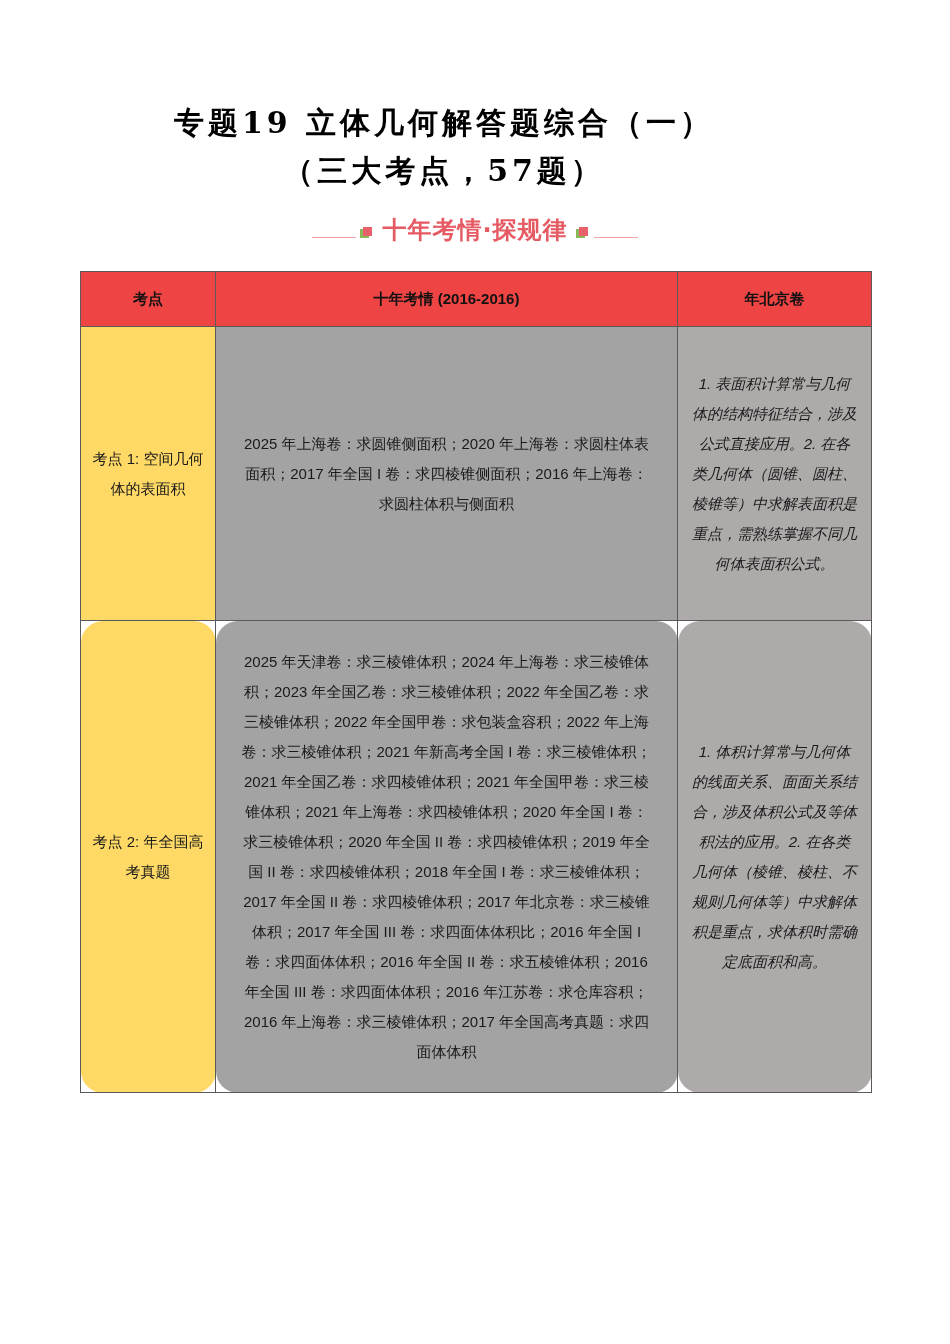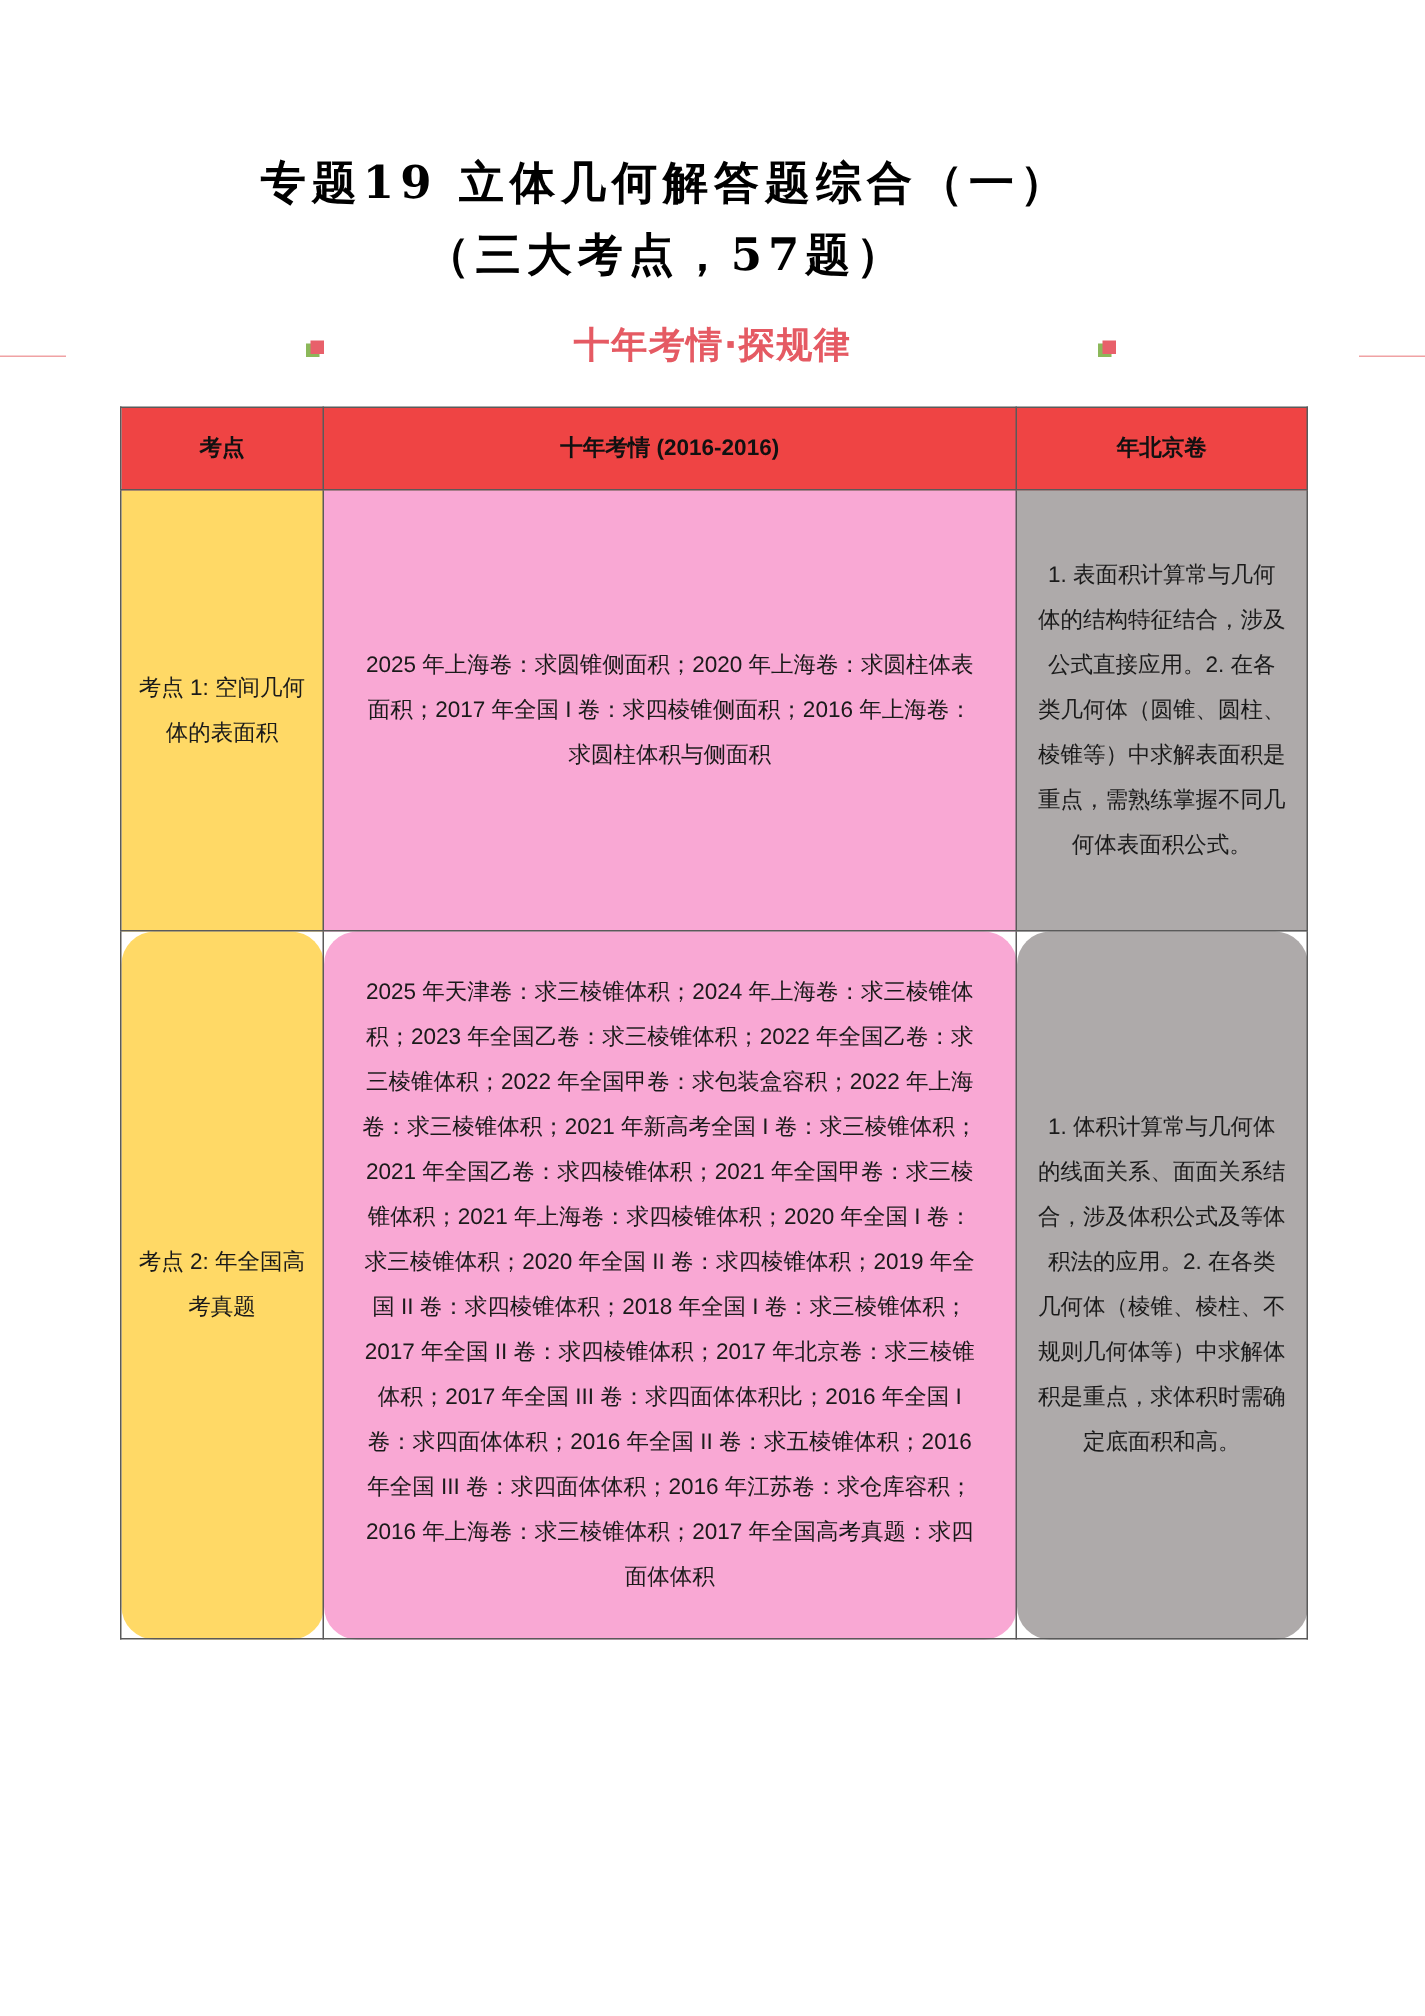--- a/index.html
+++ b/index.html
@@ -29,21 +29,21 @@
     .title-2 { top: 150px; font-size: 30px; line-height: 42px; }
 
     .banner {
       position: absolute;
       top: 212px;
       left: 0;
       width: 950px;
       height: 36px;
       display: flex;
       align-items: center;
-      justify-content: space-between;
+      justify-content: center;
     }
     .banner .rule {
       width: 44px;
       height: 1px;
       background: #f0a2a4;
       margin-top: 14px;
     }
     .banner .sq-wrap {
       position: relative;
       width: 14px;
@@ -101,26 +101,27 @@
       color: #111;
     }
     col.c1 { width: 135px; }
     col.c2 { width: 462px; }
     col.c3 { width: 194px; }
     td.topic {
       background: #ffd966;
       padding: 0 10px !important;
     }
     td.history {
-      background: #f9a8d4;
+      background: #a3a3a3;
       padding: 0 22px !important;
     }
     td.trend {
       background: #aeaaaa;
       padding: 0 14px !important;
+      font-style: italic;
     }
     tr.row1 td { height: 293px; }
     tr.row2 td { height: 471px; border-radius: 22px; }
   </style>
 </head>
 <body>
 
 <div class="title-line title-1">专题19 立体几何解答题综合（一）</div>
 <div class="title-line title-2">（三大考点，57题）</div>
 

